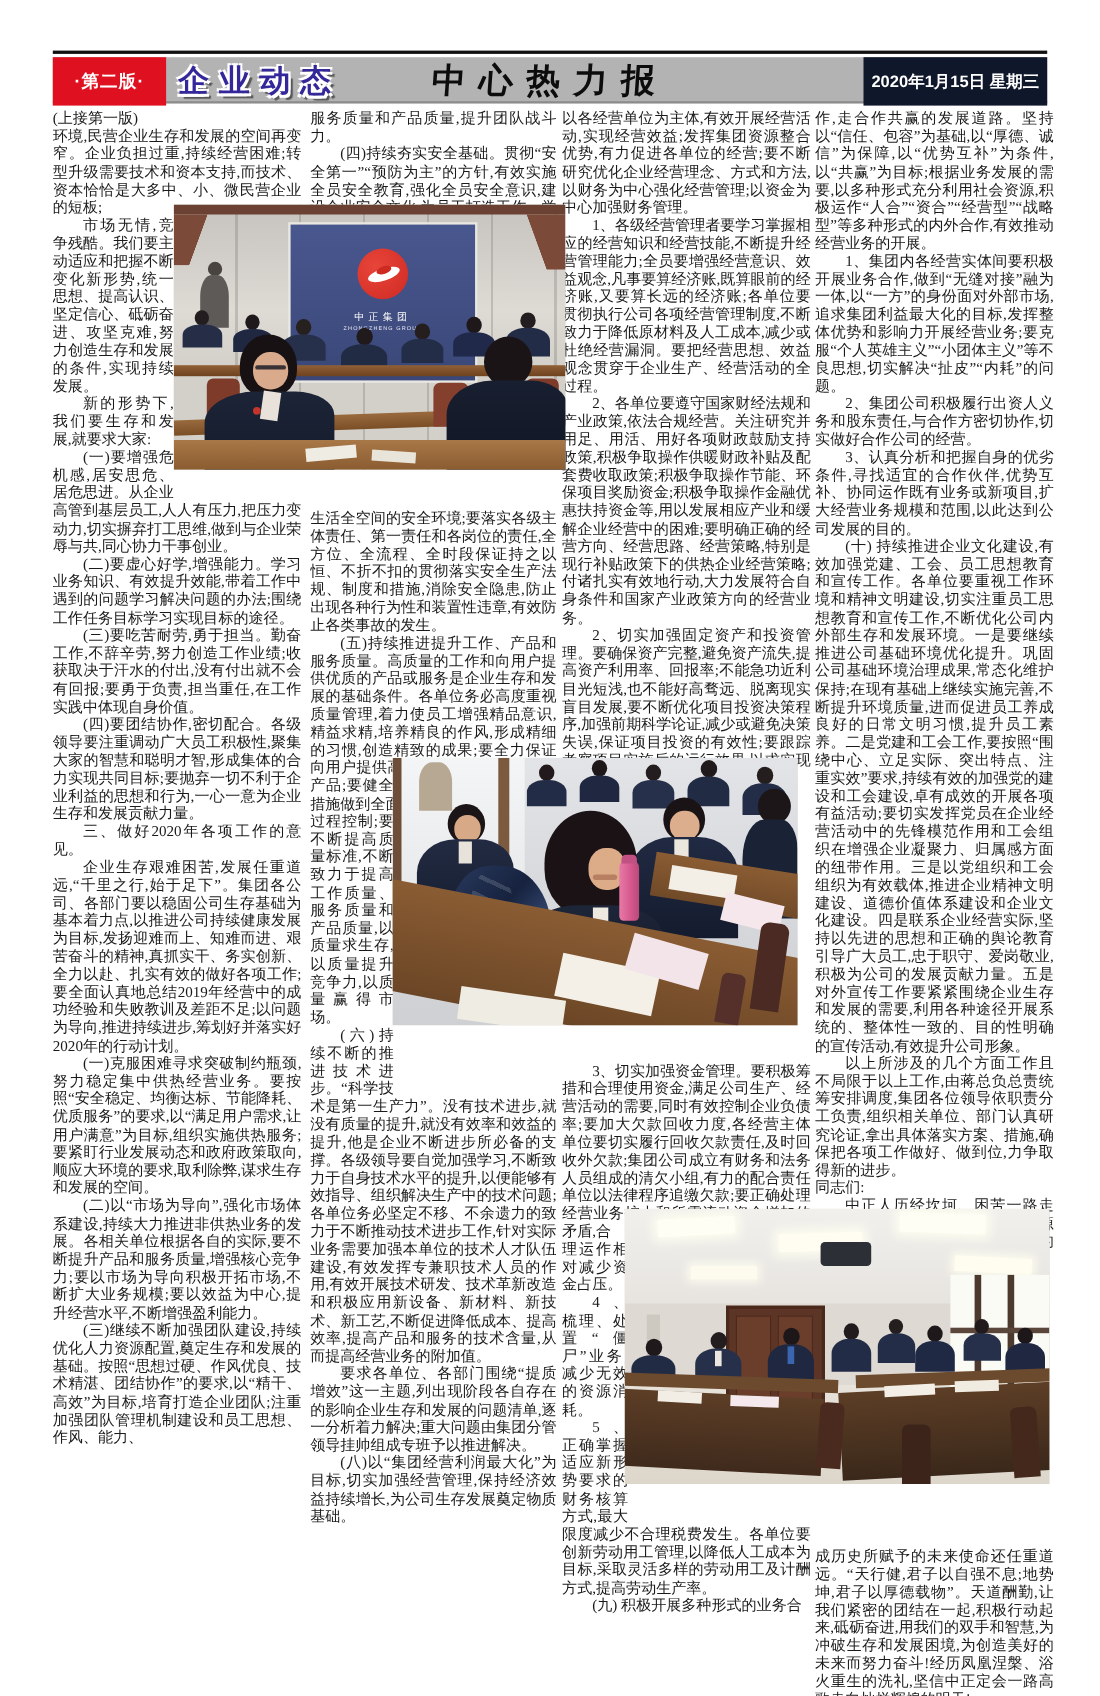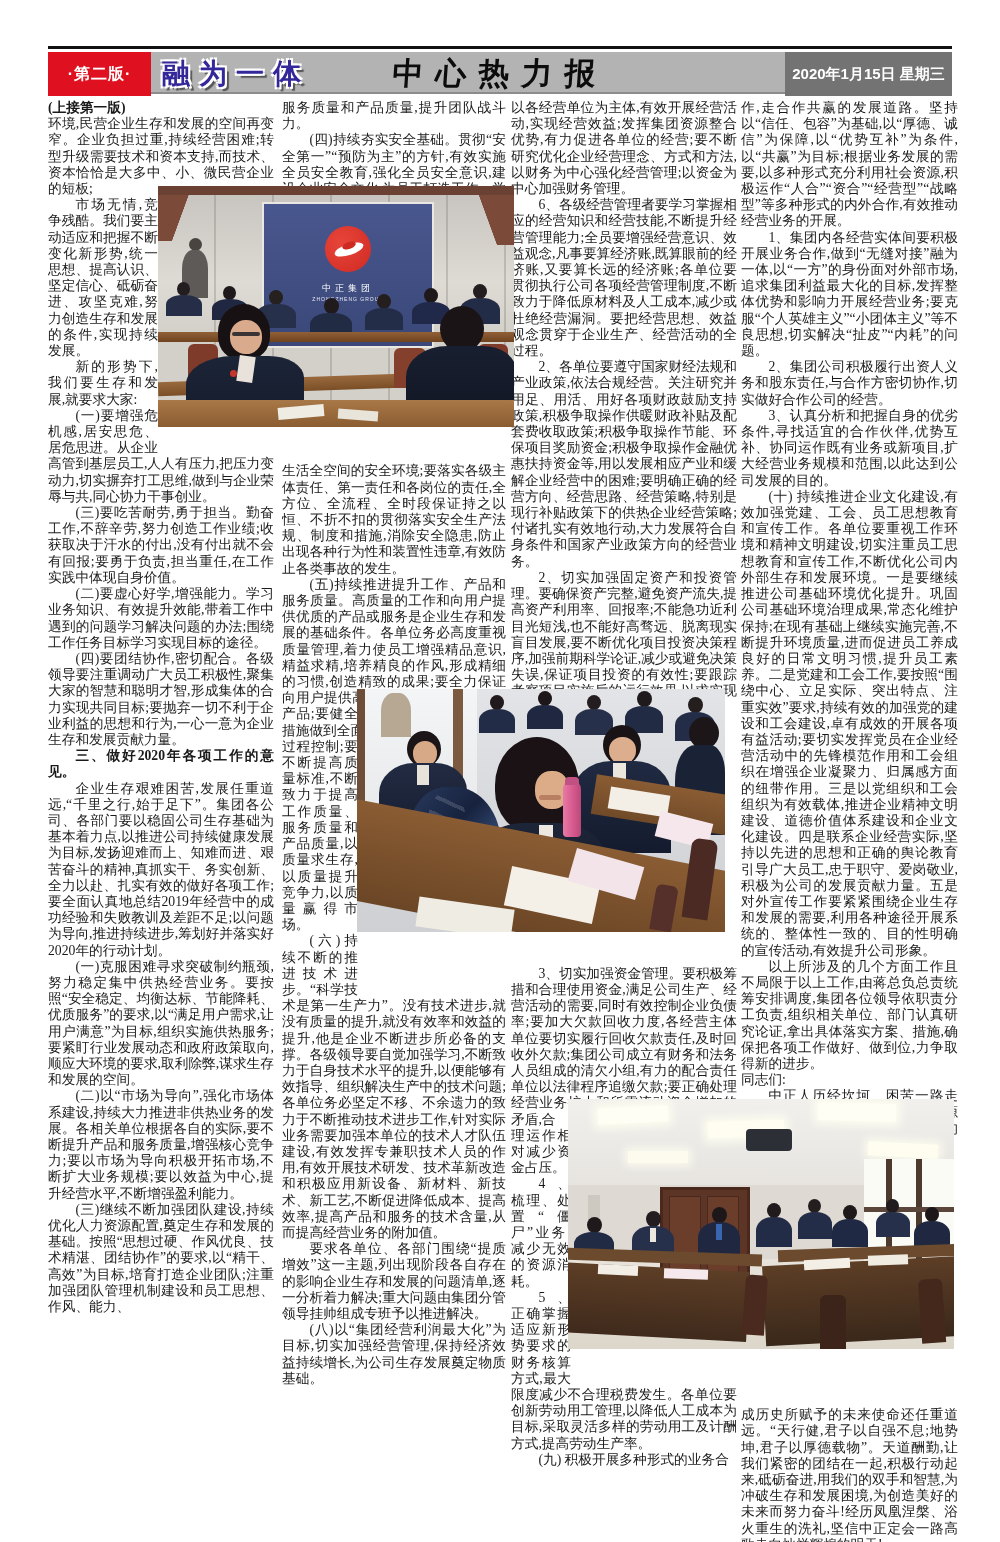--- a/index.html
+++ b/index.html
@@ -13,29 +13,29 @@
   .head-bar{position:absolute;left:48px;top:52px;width:904px;height:40px;background:#b3b3b3;border-bottom:2px solid #8c8c8c;}
   .edition-badge{position:absolute;left:48px;top:52px;width:103px;height:44px;background:#df1120;
     color:#fff;font-size:16px;font-weight:bold;display:flex;align-items:center;justify-content:center;
     font-family:"Liberation Sans",sans-serif;letter-spacing:1px;}
   .section-title{position:absolute;left:162px;top:55px;font-size:28px;font-weight:bold;
     font-family:"Liberation Sans",sans-serif;color:#33279a;letter-spacing:9px;
     text-shadow:-2px -2px 0 #fff,2px -2px 0 #fff,-2px 2px 0 #fff,2px 2px 0 #fff,4px 4px 1px #555;}
   .masthead{position:absolute;left:0;top:53px;width:1000px;text-align:center;
     font-size:31px;font-weight:bold;color:#0c0c0c;letter-spacing:12px;
     font-family:"DejaVu Serif","Liberation Serif",serif;transform:skewX(-4deg);}
-  .date-badge{position:absolute;left:785px;top:52px;width:167px;height:44px;background:#737373;
+  .date-badge{position:absolute;left:785px;top:52px;width:167px;height:44px;background:#0f172a;
     color:#fff;font-size:15px;font-weight:bold;display:flex;align-items:center;justify-content:center;
     font-family:"Liberation Sans",sans-serif;}
   
   .col{position:absolute;top:100px;height:1442px;overflow:hidden;text-align:justify;
     font-size:13.7px;line-height:16.2px;word-break:break-all;color:#1a1a1a;}
   .col p{margin:0;padding:0;}
   .ind{text-indent:2em;}
-  .bold{font-weight:bold;}
+  .bold{font-weight:normal;}
   #col1{left:48px;width:226px;}
   #col2{left:282px;width:224px;}
   #col3{left:511px;width:226px;}
   #col4{left:741px;width:217px;}
   .sp-r1{float:right;width:116px;height:252px;}
   .sp-b1{height:250px;}
   .sp-r2{float:right;width:148px;height:252px;}
   .sp-b2{height:250px;}
   .sp-r3{float:right;width:166px;height:256px;}
   .sp-b3{height:254px;}
@@ -45,33 +45,33 @@
   #photo1{left:158px;top:186px;width:356px;height:241px;}
   #photo2{left:357px;top:689px;width:368px;height:243px;}
   #photo3{left:568px;top:1099px;width:386px;height:250px;}
 </style>
 </head>
 <body>
 
 <div class="top-rule"></div>
 <div class="head-bar"></div>
 <div class="edition-badge">·第二版·</div>
-<div class="section-title">融为一体</div>
+<div class="section-title">企业动态</div>
 <div class="masthead">中心热力报</div>
 <div class="date-badge">2020年1月15日 星期三</div>
 
 <div class="col" id="col1">
   <p class="bold">(上接第一版)</p>
   <p>环境,民营企业生存和发展的空间再变窄。企业负担过重,持续经营困难;转型升级需要技术和资本支持,而技术、资本恰恰是大多中、小、微民营企业的短板;</p>
   <div class="sp-r1"></div>
   <p class="ind">市场无情,竞争残酷。我们要主动适应和把握不断变化新形势,统一思想、提高认识、坚定信心、砥砺奋进、攻坚克难,努力创造生存和发展的条件,实现持续发展。</p>
   <p class="ind">新的形势下,我们要生存和发展,就要求大家:</p>
   <p class="ind">(一)要增强危机感,居安思危、居危思进。从企业高管到基层员工,人人有压力,把压力变动力,切实摒弃打工思维,做到与企业荣辱与共,同心协力干事创业。</p>
+  <p class="ind">(二)要虚心好学,增强能力。学习业务知识、有效提升效能,带着工作中遇到的问题学习解决问题的办法;围绕工作任务目标学习实现目标的途径。</p>
   <p class="ind">(三)要吃苦耐劳,勇于担当。勤奋工作,不辞辛劳,努力创造工作业绩;收获取决于汗水的付出,没有付出就不会有回报;要勇于负责,担当重任,在工作实践中体现自身价值。</p>
-  <p class="ind">(二)要虚心好学,增强能力。学习业务知识、有效提升效能,带着工作中遇到的问题学习解决问题的办法;围绕工作任务目标学习实现目标的途径。</p>
   <p class="ind">(四)要团结协作,密切配合。各级领导要注重调动广大员工积极性,聚集大家的智慧和聪明才智,形成集体的合力实现共同目标;要抛弃一切不利于企业利益的思想和行为,一心一意为企业生存和发展贡献力量。</p>
   <p class="ind bold">三、做好2020年各项工作的意见。</p>
   <p class="ind">企业生存艰难困苦,发展任重道远,“千里之行,始于足下”。集团各公司、各部门要以稳固公司生存基础为基本着力点,以推进公司持续健康发展为目标,发扬迎难而上、知难而进、艰苦奋斗的精神,真抓实干、务实创新、全力以赴、扎实有效的做好各项工作;要全面认真地总结2019年经营中的成功经验和失败教训及差距不足;以问题为导向,推进持续进步,筹划好并落实好2020年的行动计划。</p>
   <p class="ind">(一)克服困难寻求突破制约瓶颈,努力稳定集中供热经营业务。要按照“安全稳定、均衡达标、节能降耗、优质服务”的要求,以“满足用户需求,让用户满意”为目标,组织实施供热服务;要紧盯行业发展动态和政府政策取向,顺应大环境的要求,取利除弊,谋求生存和发展的空间。</p>
   <p class="ind">(二)以“市场为导向”,强化市场体系建设,持续大力推进非供热业务的发展。各相关单位根据各自的实际,要不断提升产品和服务质量,增强核心竞争力;要以市场为导向积极开拓市场,不断扩大业务规模;要以效益为中心,提升经营水平,不断增强盈利能力。</p>
   <p class="ind">(三)继续不断加强团队建设,持续优化人力资源配置,奠定生存和发展的基础。按照“思想过硬、作风优良、技术精湛、团结协作”的要求,以“精干、高效”为目标,培育打造企业团队;注重加强团队管理机制建设和员工思想、作风、能力、</p>
 </div>
 
 <div class="col" id="col2">
   <p>服务质量和产品质量,提升团队战斗力。</p>
@@ -81,21 +81,21 @@
   <p class="ind">(五)持续推进提升工作、产品和服务质量。高质量的工作和向用户提供优质的产品或服务是企业生存和发展的基础条件。各单位务必高度重视质量管理,着力使员工增强精品意识,精益求精,培养精良的作风,形成精细的习惯,创造精致的成果;要全力保证向用户提供高质量的服务或高质量的产品;要健全质量保障体系,质量保障措施做到全面落实、全</p>
   <div class="sp-r2"></div>
   <p>过程控制;要不断提高质量标准,不断致力于提高工作质量、服务质量和产品质量,以质量求生存,以质量提升竞争力,以质量赢得市场。</p>
   <p class="ind">(六)持续不断的推进技术进步。“科学技术是第一生产力”。没有技术进步,就没有质量的提升,就没有效率和效益的提升,他是企业不断进步所必备的支撑。各级领导要自觉加强学习,不断致力于自身技术水平的提升,以便能够有效指导、组织解决生产中的技术问题;各单位务必坚定不移、不余遗力的致力于不断推动技术进步工作,针对实际业务需要加强本单位的技术人才队伍建设,有效发挥专兼职技术人员的作用,有效开展技术研发、技术革新改造和积极应用新设备、新材料、新技术、新工艺,不断促进降低成本、提高效率,提高产品和服务的技术含量,从而提高经营业务的附加值。</p>
   <p class="ind">要求各单位、各部门围绕“提质增效”这一主题,列出现阶段各自存在的影响企业生存和发展的问题清单,逐一分析着力解决;重大问题由集团分管领导挂帅组成专班予以推进解决。</p>
   <p class="ind">(八)以“集团经营利润最大化”为目标,切实加强经营管理,保持经济效益持续增长,为公司生存发展奠定物质基础。</p>
 </div>
 
 <div class="col" id="col3">
   <p>以各经营单位为主体,有效开展经营活动,实现经营效益;发挥集团资源整合优势,有力促进各单位的经营;要不断研究优化企业经营理念、方式和方法,以财务为中心强化经营管理;以资金为中心加强财务管理。</p>
-  <p class="ind">6、各级经营管理者要学习掌握相应的经营知识和经营技能,不断提升经营管理能力;全员要增强经营意识、效益观念,凡事要算经济账,既算眼前的经济账,又要算长远的经济账;各单位要贯彻执行公司各项经营管理制度,不断致力于降低原材料及人工成本,减少或杜绝经营漏洞。要把经营思想、效益观念贯穿于企业生产、经营活动的全过程。</p>
+  <p class="ind">1、各级经营管理者要学习掌握相应的经营知识和经营技能,不断提升经营管理能力;全员要增强经营意识、效益观念,凡事要算经济账,既算眼前的经济账,又要算长远的经济账;各单位要贯彻执行公司各项经营管理制度,不断致力于降低原材料及人工成本,减少或杜绝经营漏洞。要把经营思想、效益观念贯穿于企业生产、经营活动的全过程。</p>
   <p class="ind">2、各单位要遵守国家财经法规和产业政策,依法合规经营。关注研究并用足、用活、用好各项财政鼓励支持政策,积极争取操作供暖财政补贴及配套费收取政策;积极争取操作节能、环保项目奖励资金;积极争取操作金融优惠扶持资金等,用以发展相应产业和缓解企业经营中的困难;要明确正确的经营方向、经营思路、经营策略,特别是现行补贴政策下的供热企业经营策略;付诸扎实有效地行动,大力发展符合自身条件和国家产业政策方向的经营业务。</p>
   <p class="ind">2、切实加强固定资产和投资管理。要确保资产完整,避免资产流失,提高资产利用率、回报率;不能急功近利目光短浅,也不能好高骛远、脱离现实盲目发展,要不断优化项目投资决策程序,加强前期科学论证,减少或避免决策失误,保证项目投资的有效性;要跟踪考察项目实施后的运行效果,以求实现投资预期。</p>
   <div class="sp-b2"></div>
   <p class="ind">3、切实加强资金管理。要积极筹措和合理使用资金,满足公司生产、经营活动的需要,同时有效控制企业负债率;要加大欠款回收力度,各经营主体单位要切实履行回收欠款责任,及时回收外欠款;集团公司成立有财务和法务人员组成的清欠小组,有力的配合责任单位以法律程序追缴欠款;要正确处理经营业务扩大和所需流动资金增加的矛盾,合</p>
   <div class="sp-r3"></div>
   <p>理运作相对减少资金占压。</p>
   <p class="ind">4、梳理、处置“僵尸”业务,减少无效的资源消耗。</p>
   <p class="ind">5、正确掌握适应新形势要求的财务核算方式,最大限度减少不合理税费发生。各单位要创新劳动用工管理,以降低人工成本为目标,采取灵活多样的劳动用工及计酬方式,提高劳动生产率。</p>
   <p class="ind">(九) 积极开展多种形式的业务合</p>
 </div>

